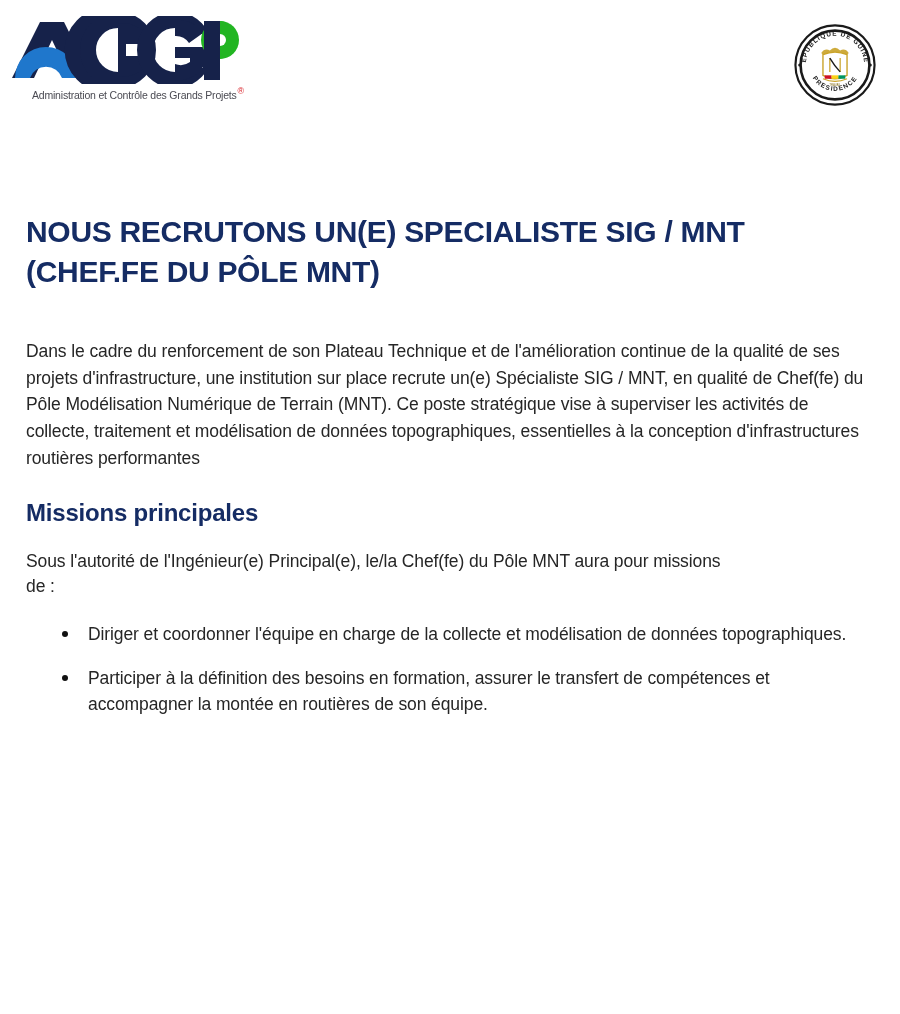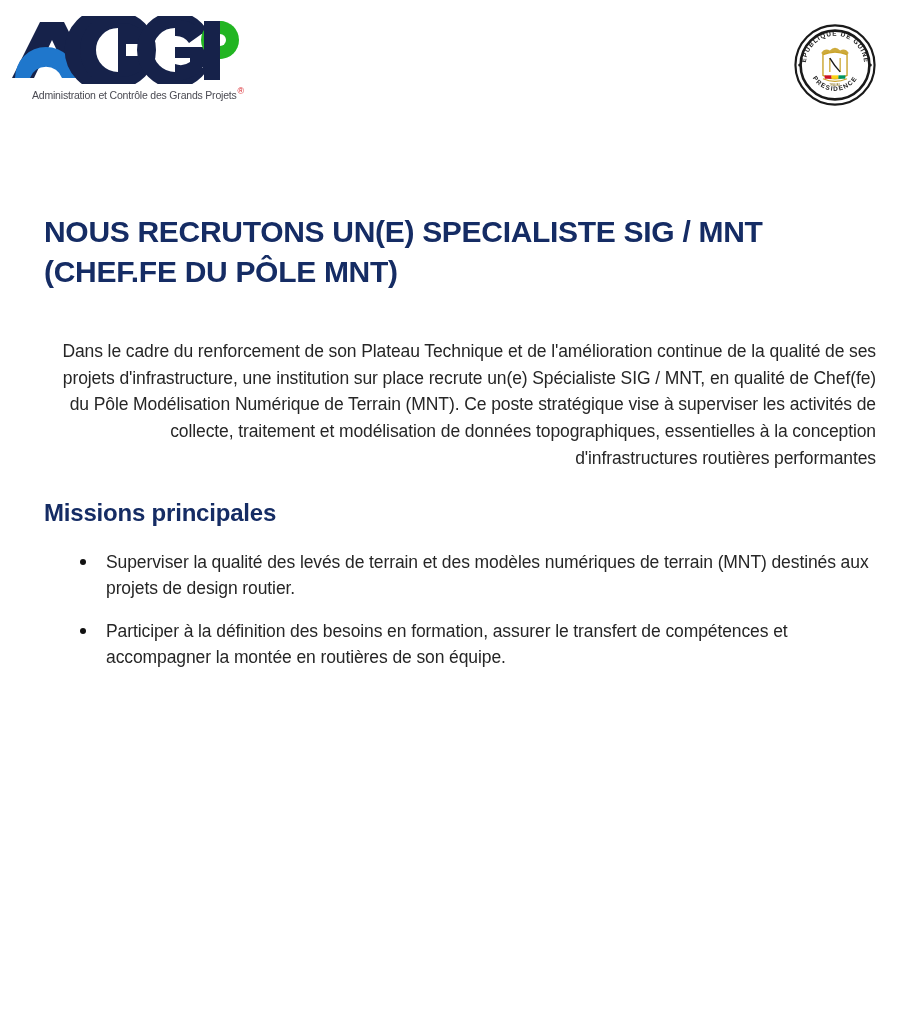--- a/index.html
+++ b/index.html
@@ -57,41 +57,40 @@
     position: absolute;
     right: 22px;
     top: 22px;
     width: 86px;
     height: 86px;
   }
   .seal-svg { display: block; }
 
   
   .content {
-    padding: 0 24px 0 44px;
+    padding: 0 24px 0 26px;
   }
 
   .doc-title {
     color: #152c64;
     font-size: 30px;
     line-height: 1.33;
     font-weight: bold;
     letter-spacing: -0.3px;
     margin: 82px 0 0 0;
     max-width: 860px;
   }
 
   .intro-paragraph {
     margin: 46px 0 0 0;
     font-size: 17.5px;
     line-height: 1.53;
     color: #262626;
     max-width: 845px;
     letter-spacing: -0.1px;
-    text-align: right;
   }
 
   .section-heading {
     color: #152c64;
     font-size: 24px;
     font-weight: bold;
     margin: 27px 0 0 0;
     letter-spacing: -0.2px;
   }
 
@@ -195,19 +194,20 @@
 </div>
 
 <div class="content">
 
   <h1 class="doc-title">NOUS RECRUTONS UN(E) SPECIALISTE SIG / MNT (CHEF.FE DU PÔLE MNT)</h1>
 
   <p class="intro-paragraph">Dans le cadre du renforcement de son Plateau Technique et de l'amélioration continue de la qualité de ses projets d'infrastructure, une institution sur place recrute un(e) Spécialiste SIG / MNT, en qualité de Chef(fe) du Pôle Modélisation Numérique de Terrain (MNT). Ce poste stratégique vise à superviser les activités de collecte, traitement et modélisation de données topographiques, essentielles à la conception d'infrastructures routières performantes</p>
 
   <h2 class="section-heading">Missions principales</h2>
 
+  <p class="lead-in">Sous l'autorité de l'Ingénieur(e) Principal(e), le/la Chef(fe) du Pôle MNT aura pour missions de :</p>
 
   <ul class="missions-list">
-    <li>Superviser la qualité des levés de terrain et des modèles numériques de terrain (MNT) destinés aux projets de design routier.</li>
+    <li>Diriger et coordonner l'équipe en charge de la collecte et modélisation de données topographiques.</li>
     <li>Participer à la définition des besoins en formation, assurer le transfert de compétences et accompagner la montée en routières de son équipe.</li>
   </ul>
 
 </div>
 
 </body></html>

